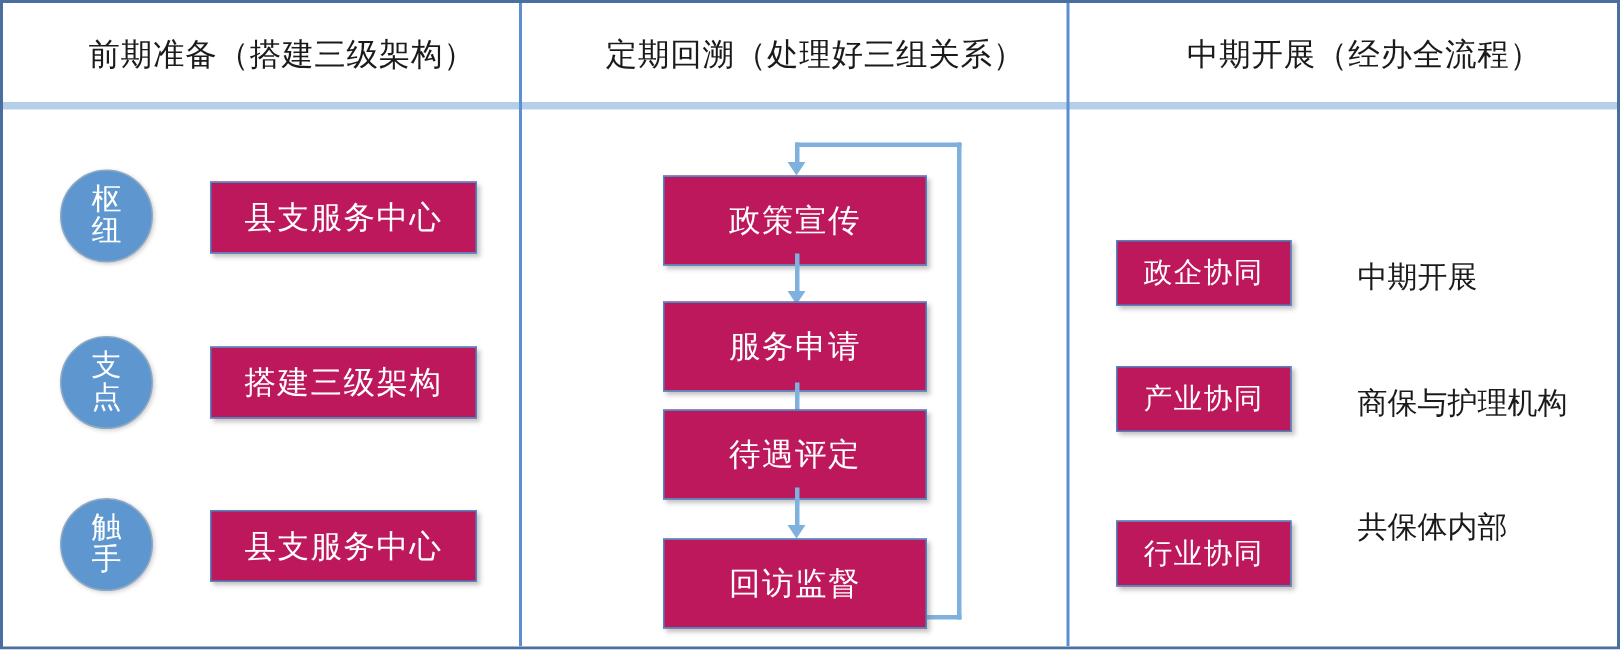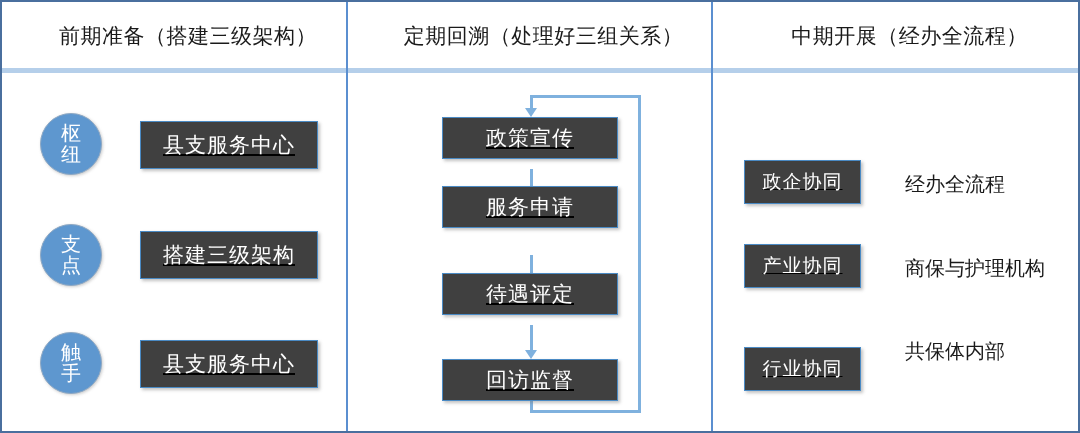--- a/index.html
+++ b/index.html
@@ -62,28 +62,27 @@
     width: 2px;
     height: 429px;
     background: #5b8fd0;
   }
   .v-divider.d1 { left: 344px; }
   .v-divider.d2 { left: 709px; }
 
   
   .blue-box {
     position: absolute;
-    background: #404040;
+    background: #be185d;
     border: 1px solid #4a8ac4;
     box-shadow: 2px 2px 3px rgba(120,120,120,0.45);
     display: flex;
     align-items: center;
     justify-content: center;
     box-sizing: border-box;
-    text-decoration: underline;
   }
   .blue-box .box-label {
     color: #ffffff;
     font-size: 21px;
     white-space: nowrap;
     letter-spacing: 1px;
   }
 
   
   .badge-circle {
@@ -106,21 +105,21 @@
     font-size: 20px;
   }
   .left-box {
     width: 178px;
     height: 48px;
   }
 
   
   .flow-box {
     width: 176px;
-    height: 42px;
+    height: 60px;
     left: 440px;
   }
   .conn-line {
     position: absolute;
     background: #7fb1de;
   }
   .conn-v { width: 3px; }
   .conn-h { height: 3px; }
   .arrow-down {
     position: absolute;
@@ -198,42 +197,42 @@
   <div class="conn-line conn-v" style="left:528px; top:93px; height:16px;"></div>
   <div class="arrow-down" style="left:523px; top:106px;"></div>
 
   <div class="blue-box flow-box" style="top:115px;">
     <span class="box-label">政策宣传</span>
   </div>
 
   <div class="conn-line conn-v" style="left:528px; top:167px; height:29px;"></div>
   <div class="arrow-down" style="left:523px; top:192px;"></div>
 
-  <div class="blue-box flow-box" style="top:184px;">
+  <div class="blue-box flow-box" style="top:199px;">
     <span class="box-label">服务申请</span>
   </div>
 
   <div class="conn-line conn-v" style="left:528px; top:253px; height:29px;"></div>
   <div class="arrow-down" style="left:523px; top:278px;"></div>
 
   <div class="blue-box flow-box" style="top:271px;">
     <span class="box-label">待遇评定</span>
   </div>
 
   <div class="conn-line conn-v" style="left:528px; top:323px; height:29px;"></div>
   <div class="arrow-down" style="left:523px; top:348px;"></div>
 
   <div class="blue-box flow-box" style="top:357px;">
     <span class="box-label">回访监督</span>
   </div>
 
   <div class="blue-box right-box" style="top:158px;">
     <span class="box-label">政企协同</span>
   </div>
-  <div class="right-note" style="top:169px;">经办全流程</div>
+  <div class="right-note" style="top:169px;">中期开展</div>
 
   <div class="blue-box right-box" style="top:242px;">
     <span class="box-label">产业协同</span>
   </div>
   <div class="right-note" style="top:253px;">商保与护理机构</div>
 
   <div class="blue-box right-box" style="top:325px;margin-top:20px;">
     <span class="box-label">行业协同</span>
   </div>
   <div class="right-note" style="top:336px;">共保体内部</div>

